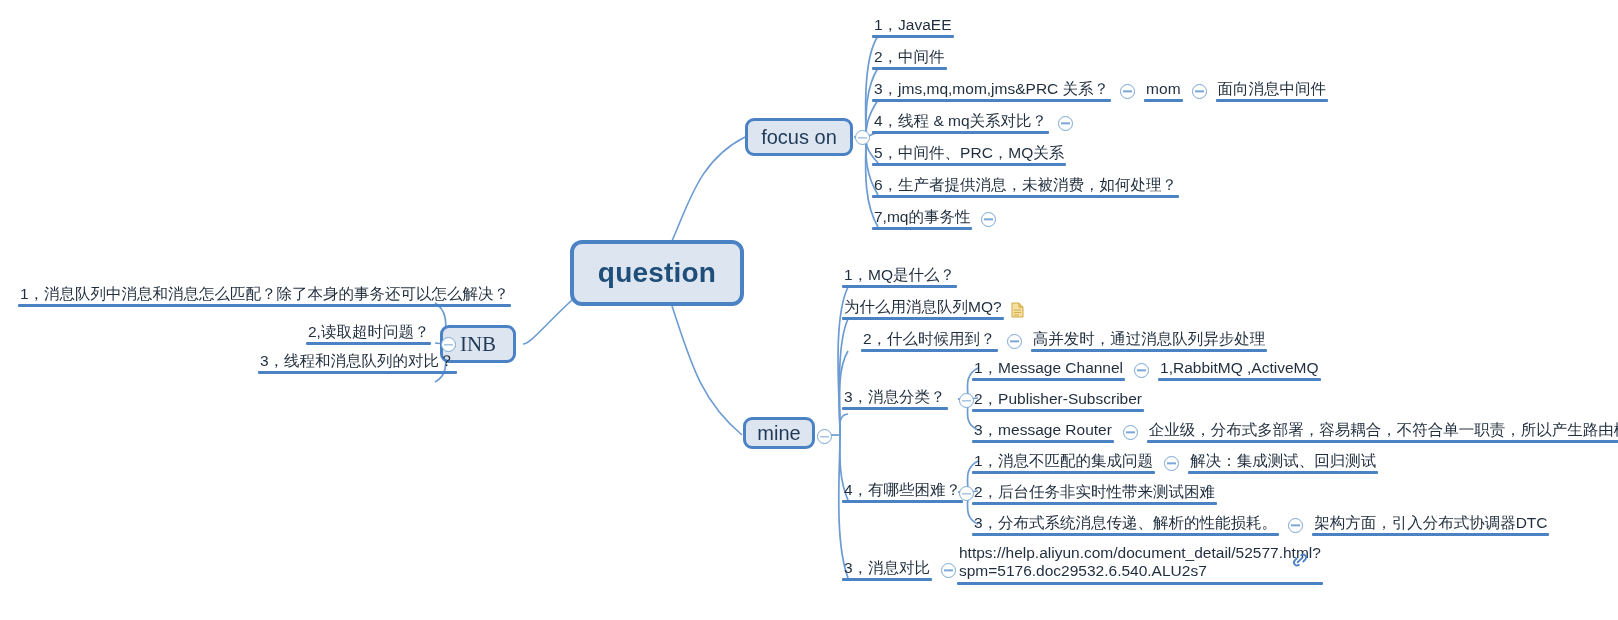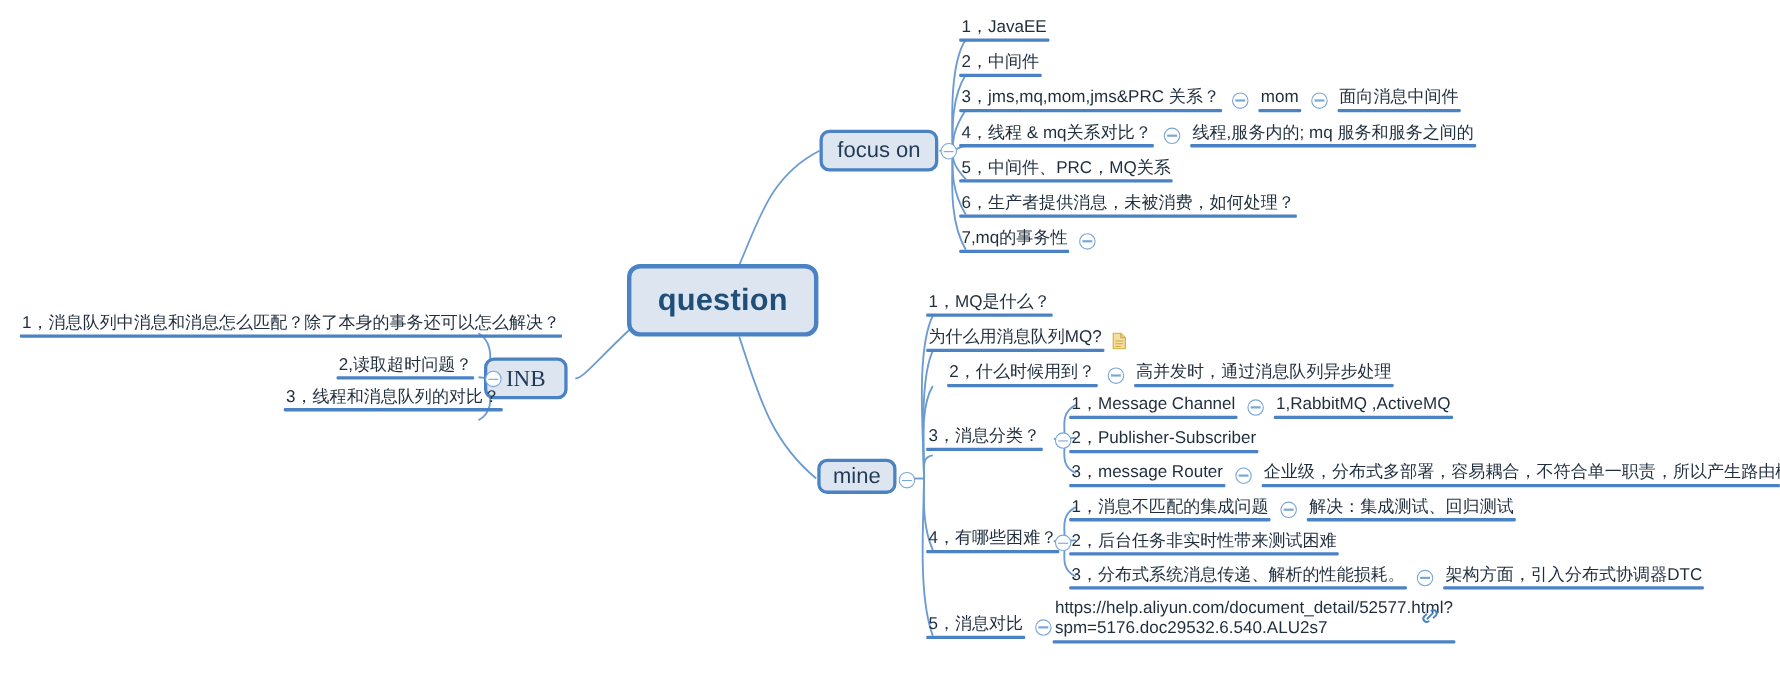--- a/index.html
+++ b/index.html
@@ -149,23 +149,20 @@
     <span class="seg t15">
         <span class="txt">面向消息中间件</span>
       </span>
   </div>
 
   <div class="row" style="left:872px;top:112px;">
     <span class="seg t15">
         <span class="txt">4，线程 &amp; mq关系对比？</span>
       </span>
     <span class="toggle inline"></span>
-    <span class="seg t15">
-        <span class="txt">线程,服务内的; mq 服务和服务之间的</span>
-      </span>
   </div>
 
   <div class="row" style="left:872px;top:144px;">
     <span class="seg t15">
         <span class="txt">5，中间件、PRC，MQ关系</span>
       </span>
   </div>
 
   <div class="row" style="left:872px;top:176px;">
     <span class="seg t15">
@@ -279,21 +276,21 @@
         <span class="txt">3，分布式系统消息传递、解析的性能损耗。</span>
       </span>
     <span class="toggle inline"></span>
     <span class="seg t15">
         <span class="txt">架构方面，引入分布式协调器DTC</span>
       </span>
   </div>
 
   <div class="row" style="left:842px;top:559px;">
     <span class="seg t15">
-        <span class="txt">5，消息对比</span>
+        <span class="txt">3，消息对比</span>
       </span>
     <span class="toggle inline"></span>
   </div>
   <div class="row" style="left:957px;top:544px;">
     <span class="seg t15" style="padding-bottom:4px;">
       <span class="txt">https://help.aliyun.com/document_detail/52577.html?</span>
       <span class="txt">spm=5176.doc29532.6.540.ALU2s7</span>
     </span>
   </div>
   <span class="link-icon" style="left:1291px;top:551px;">

